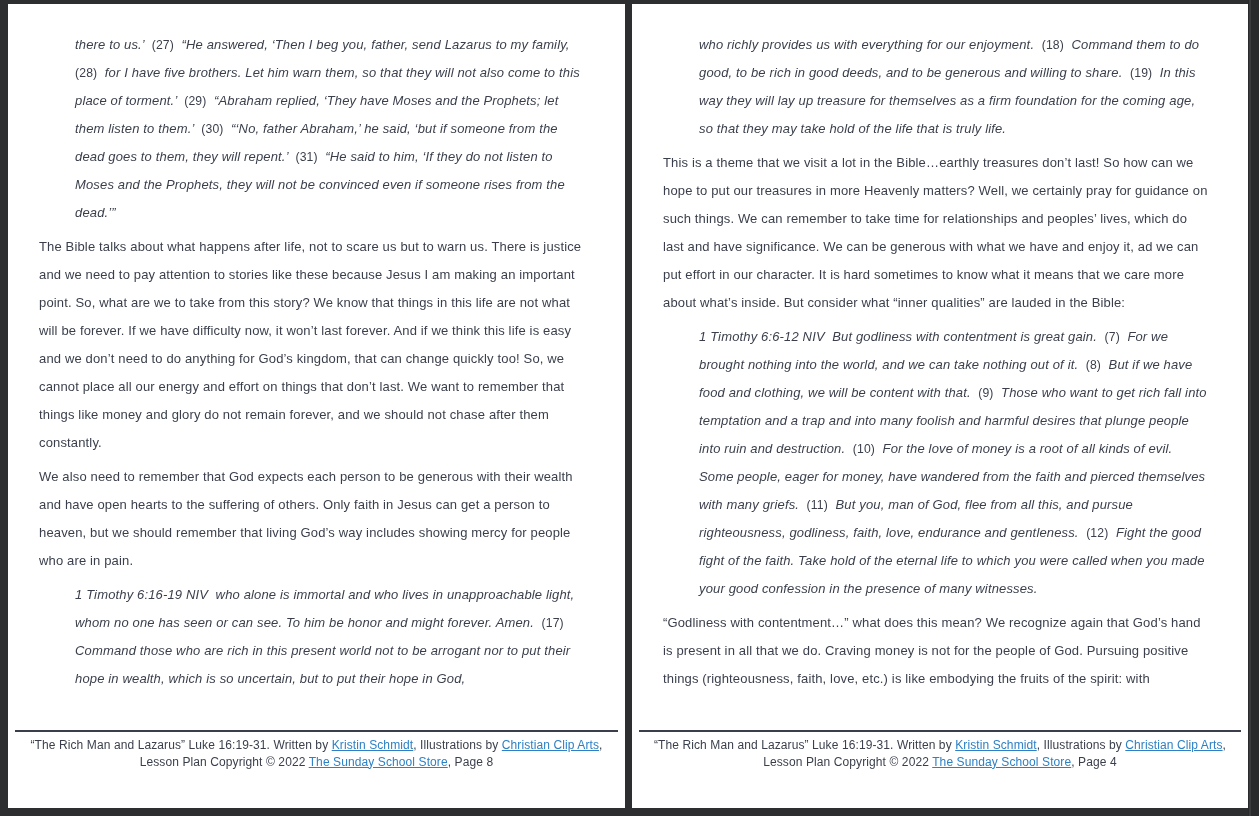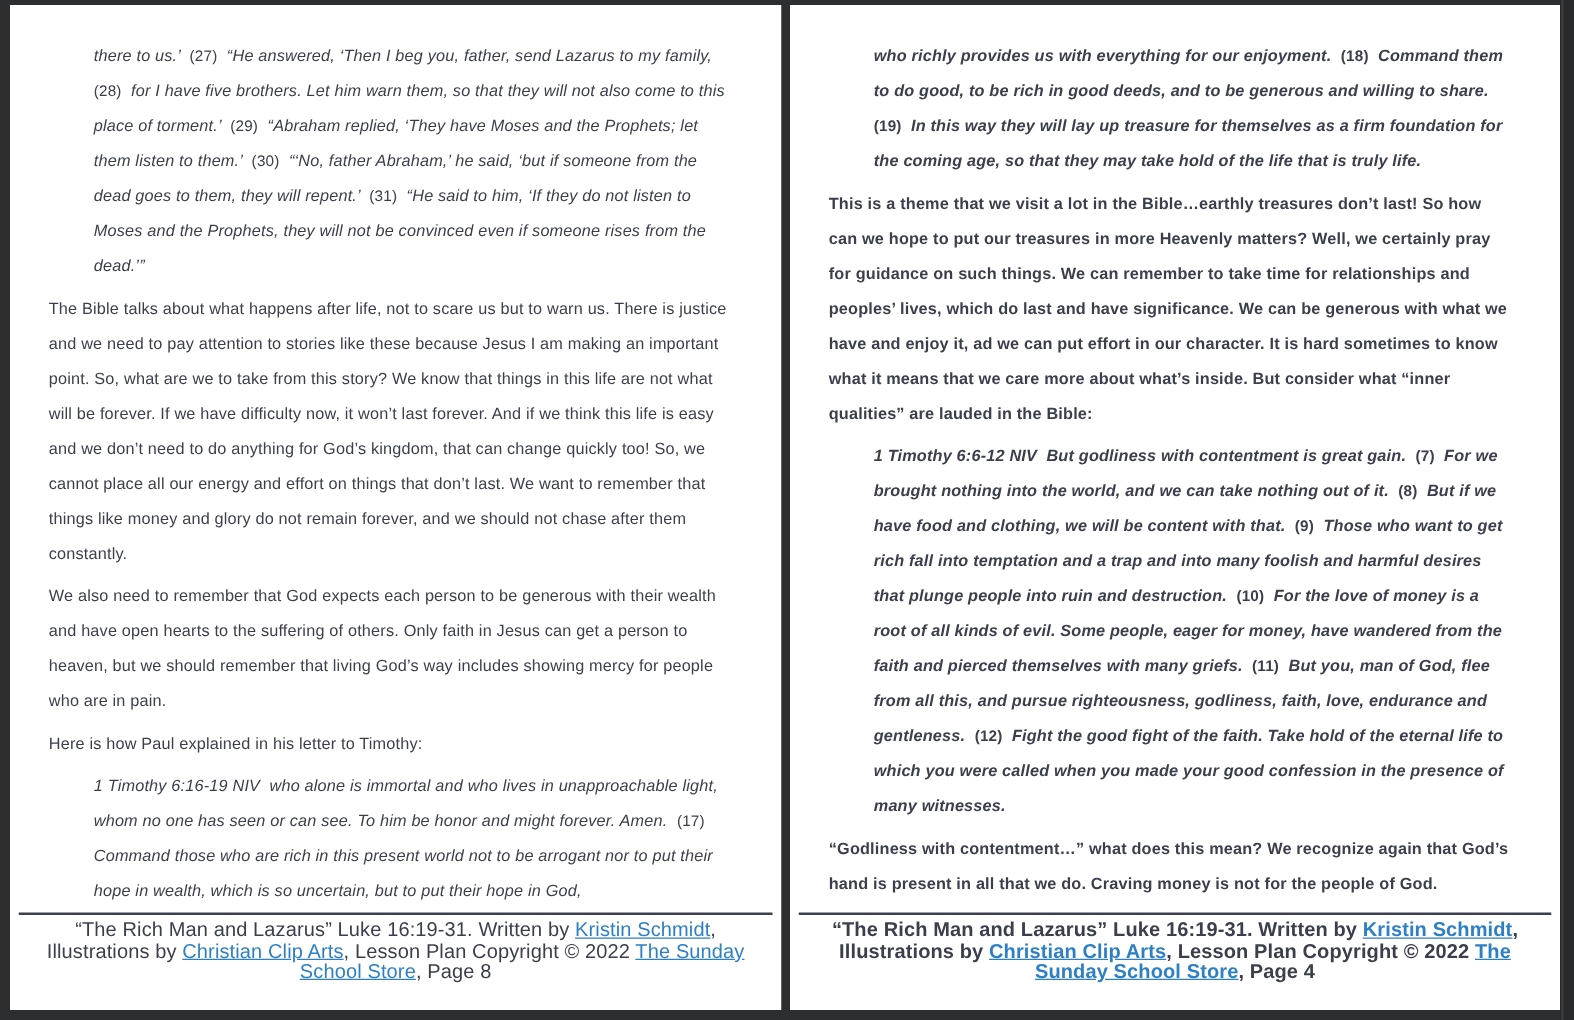--- a/index.html
+++ b/index.html
@@ -16,21 +16,21 @@
     background: var(--bg);
     font-family: "Liberation Sans", sans-serif;
     overflow: hidden;
   }
   .viewer { position: relative; width: 1259px; height: 816px; }
   .page {
     position: absolute; top: 4px; height: 804px;
     background: var(--page);
   }
   .page-left  { left: 8px;   width: 617px; }
-  .page-right { left: 632px; width: 616px; font-weight: bold; }
+  .page-right { left: 632px; width: 616px; }
   .content {
     padding: 27px 26px 0 31px;
     max-height: 724px;
     overflow: hidden;
     color: var(--text);
     font-size: 13px;
     letter-spacing: 0.15px;
     line-height: 28px;
   }
   .block { white-space: pre-wrap; }
@@ -48,21 +48,21 @@
     position: absolute;
     left: 7px; right: 7px; top: 726px;
     border-top: 2px solid var(--rule);
     padding-top: 5px;
   }
   .footer-inner {
     max-width: 584px;
     margin: 0 auto;
     text-align: center;
     color: var(--text);
-    font-size: 16px;
+    font-size: 12px;
     line-height: 16.5px;
     letter-spacing: 0.1px;
   }
   a.footer-link {
     color: var(--link);
     text-decoration: underline;
     cursor: pointer;
   }
   .right-edge {
     position: absolute; top: 0; right: 0;
@@ -78,21 +78,20 @@
 </head>
 <body>
 
 <div class="viewer">
 
   <div class="page page-left">
     <div class="content">
         <div class="block quote"><span class="seg-text">there to us.’  </span><span class="seg-verse">(27)</span><span class="seg-text">  “He answered, ‘Then I beg you, father, send Lazarus to my family,  </span><span class="seg-verse">(28)</span><span class="seg-text">  for I have five brothers. Let him warn them, so that they will not also come to this place of torment.’  </span><span class="seg-verse">(29)</span><span class="seg-text">  “Abraham replied, ‘They have Moses and the Prophets; let them listen to them.’  </span><span class="seg-verse">(30)</span><span class="seg-text">  “‘No, father Abraham,’ he said, ‘but if someone from the dead goes to them, they will repent.’  </span><span class="seg-verse">(31)</span><span class="seg-text">  “He said to him, ‘If they do not listen to Moses and the Prophets, they will not be convinced even if someone rises from the dead.’”</span></div>
         <div class="block para"><span class="seg-text">The Bible talks about what happens after life, not to scare us but to warn us. There is justice and we need to pay attention to stories like these because Jesus I am making an important point. So, what are we to take from this story? We know that things in this life are not what will be forever. If we have difficulty now, it won’t last forever. And if we think this life is easy and we don’t need to do anything for God’s kingdom, that can change quickly too! So, we cannot place all our energy and effort on things that don’t last. We want to remember that things like money and glory do not remain forever, and we should not chase after them constantly.</span></div>
         <div class="block para"><span class="seg-text">We also need to remember that God expects each person to be generous with their wealth and have open hearts to the suffering of others. Only faith in Jesus can get a person to heaven, but we should remember that living God’s way includes showing mercy for people who are in pain.</span></div>
-        <div class="block para"><span class="seg-text">Here is how Paul explained in his letter to Timothy:</span></div>
         <div class="block quote"><span class="seg-text">1 Timothy 6:16-19 NIV  who alone is immortal and who lives in unapproachable light, whom no one has seen or can see. To him be honor and might forever. Amen.  </span><span class="seg-verse">(17)</span><span class="seg-text">  Command those who are rich in this present world not to be arrogant nor to put their hope in wealth, which is so uncertain, but to put their hope in God,</span></div>
       </div>
     <div class="footer">
       <div class="footer-inner"><span>“The Rich Man and Lazarus” Luke 16:19-31. Written by </span><a href="#" class="footer-link">Kristin Schmidt</a><span>, Illustrations by </span><a href="#" class="footer-link">Christian Clip Arts</a><span>, Lesson Plan Copyright © 2022 </span><a href="#" class="footer-link">The Sunday School Store</a><span>, Page 8</span></div>
     </div>
   </div>
 
   <div class="page page-right">
     <div class="content">
         <div class="block quote"><span class="seg-text">who richly provides us with everything for our enjoyment.  </span><span class="seg-verse">(18)</span><span class="seg-text">  Command them to do good, to be rich in good deeds, and to be generous and willing to share.  </span><span class="seg-verse">(19)</span><span class="seg-text">  In this way they will lay up treasure for themselves as a firm foundation for the coming age, so that they may take hold of the life that is truly life.</span></div>

